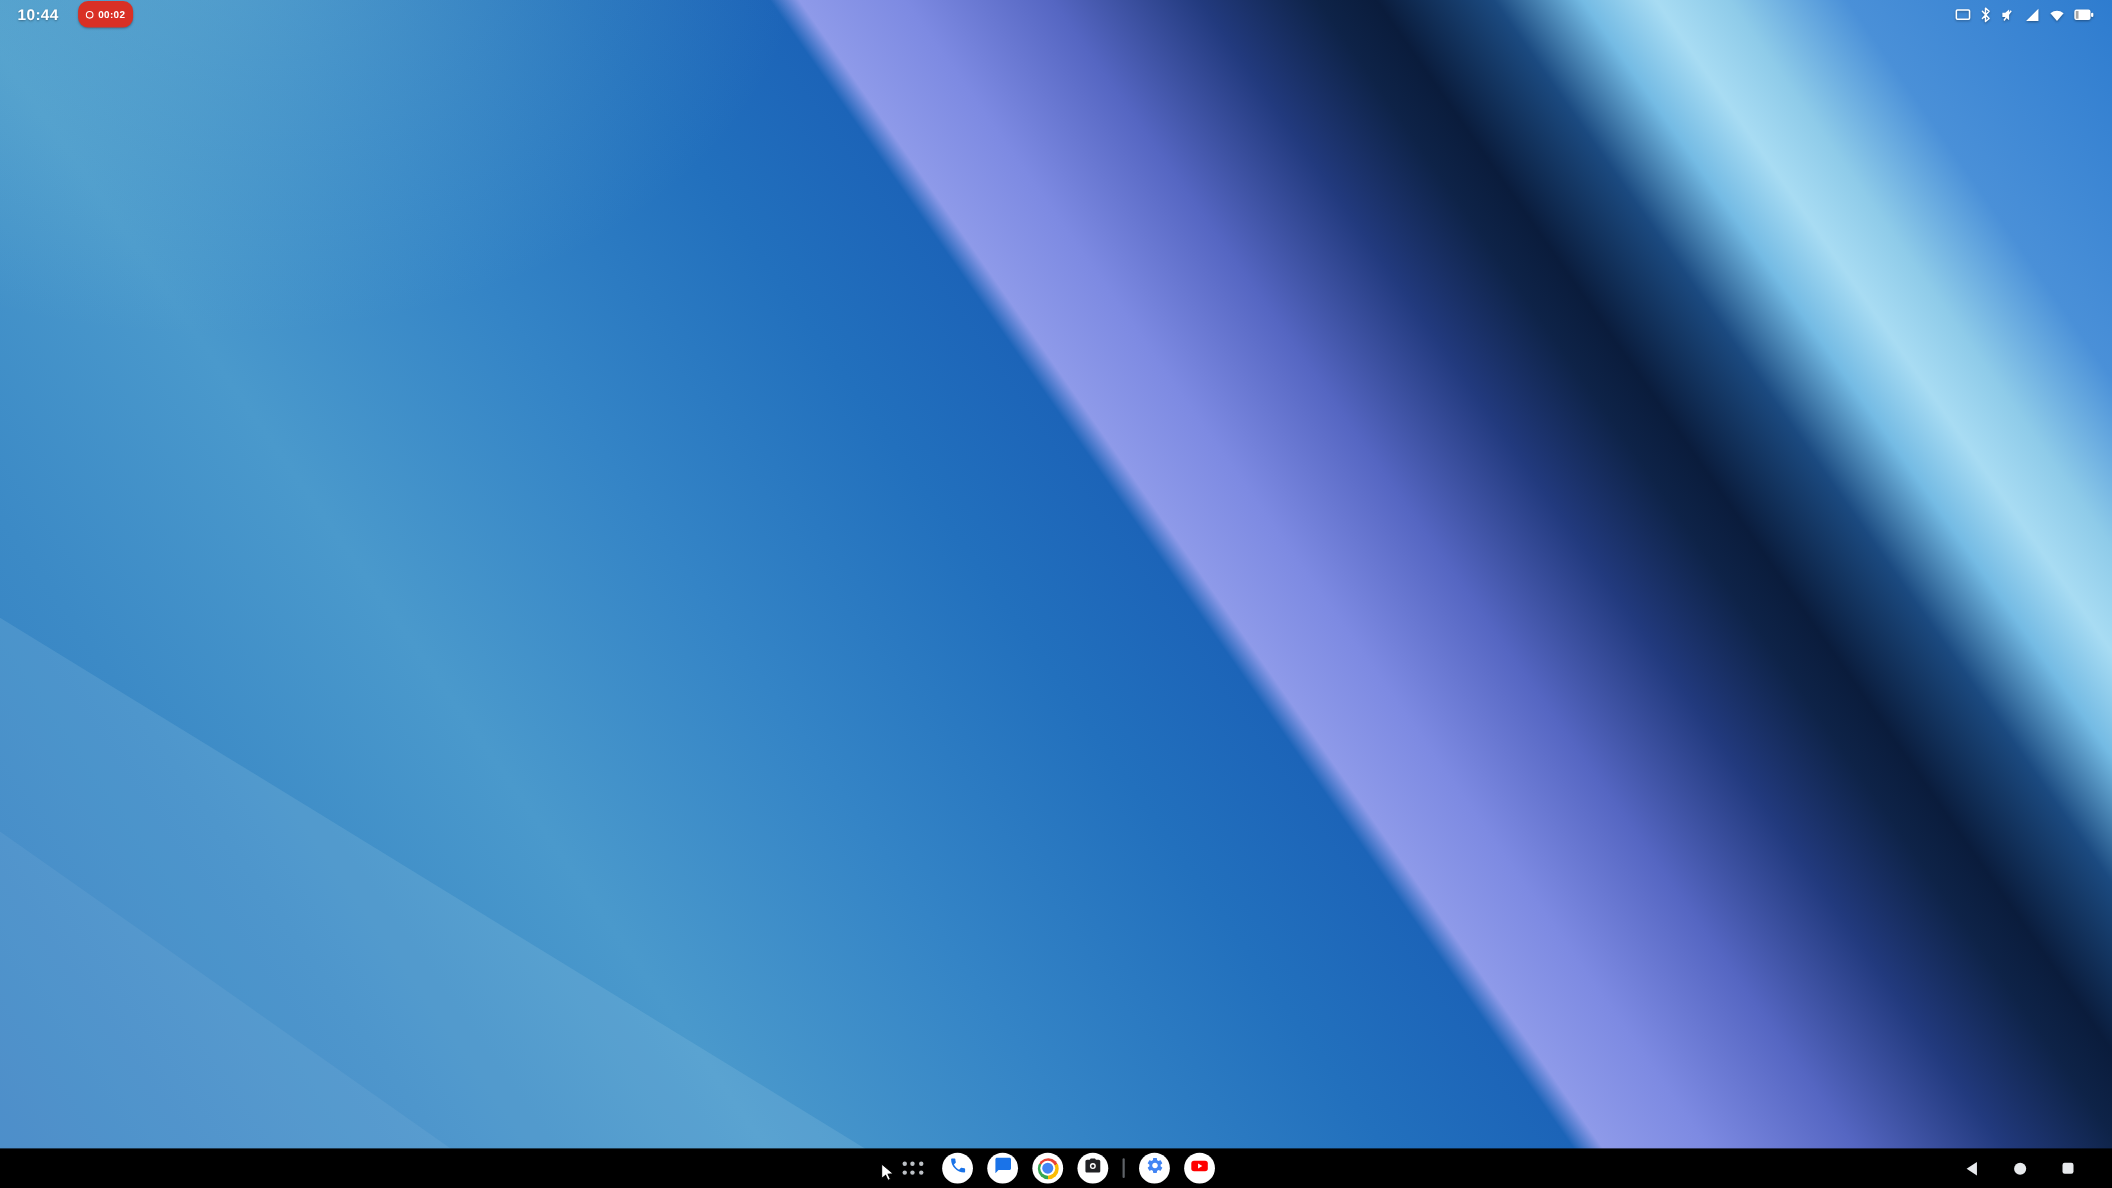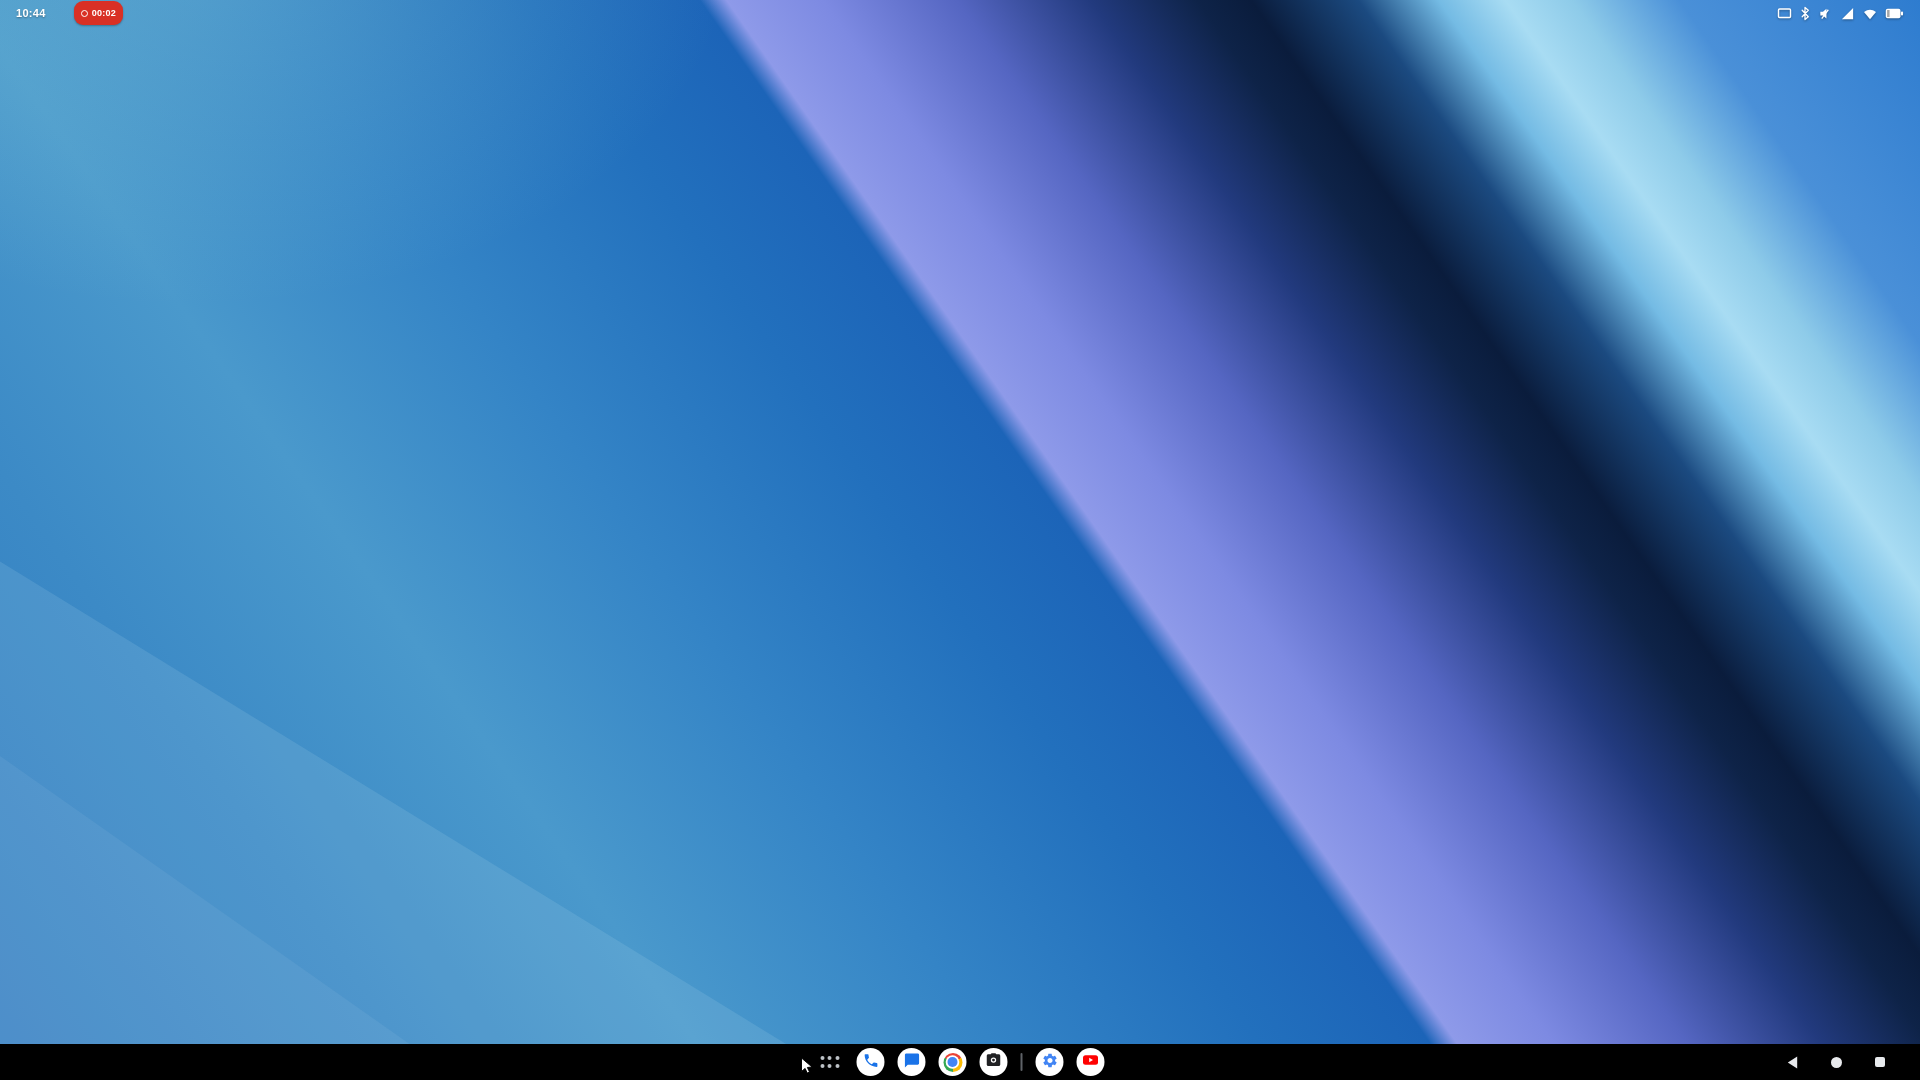--- a/index.html
+++ b/index.html
@@ -20,22 +20,22 @@
   .wallpaper-facet { position:absolute; inset:0;
     background:rgba(190,225,240,0.14);
     clip-path:polygon(0 52%, 0 100%, 44% 100%); }
   .wallpaper-facet2 { position:absolute; inset:0;
     background:rgba(255,255,255,0.06);
     clip-path:polygon(0 70%, 0 100%, 24% 100%); }
 
   
   .status-bar { position:absolute; top:0; left:0; right:0; height:26px;
     display:flex; align-items:center; padding:0 16px; color:#fff; z-index:5; }
-  .clock { font-size:11px; font-weight:bold; letter-spacing:.3px; text-shadow:0 1px 2px rgba(0,0,0,.35); }
-  .rec-badge { margin-left:28px; background:#d93025; border-radius:9px; height:16px;
+  .clock { font-size:14px; font-weight:bold; letter-spacing:.3px; text-shadow:0 1px 2px rgba(0,0,0,.35); }
+  .rec-badge { margin-left:18px; background:#d93025; border-radius:9px; height:16px;
     padding:12px 7px; display:flex; align-items:center; gap:4px; box-shadow:0 1px 2px rgba(0,0,0,.3); }
   .rec-dot { width:7px; height:7px; border-radius:50%; border:1.6px solid #fff; background:transparent; }
   .rec-time { color:#fff; font-size:9px; font-weight:bold; letter-spacing:.3px; line-height:1; }
   .status-right { margin-left:auto; display:flex; align-items:center; gap:7px; }
   .status-right svg { display:block; filter:drop-shadow(0 1px 1px rgba(0,0,0,.35)); }
 
   
   .taskbar { position:absolute; left:0; right:0; bottom:0; height:36px; background:#000; z-index:10; }
   .dock { position:absolute; left:50%; top:0; bottom:0; transform:translateX(-50%);
     display:flex; align-items:center; gap:13px; }

